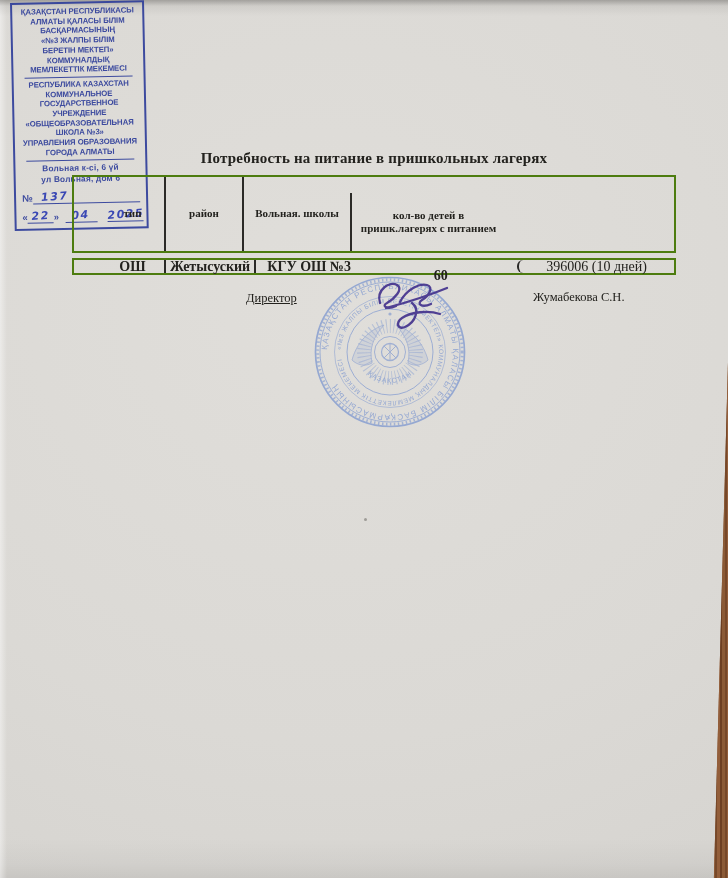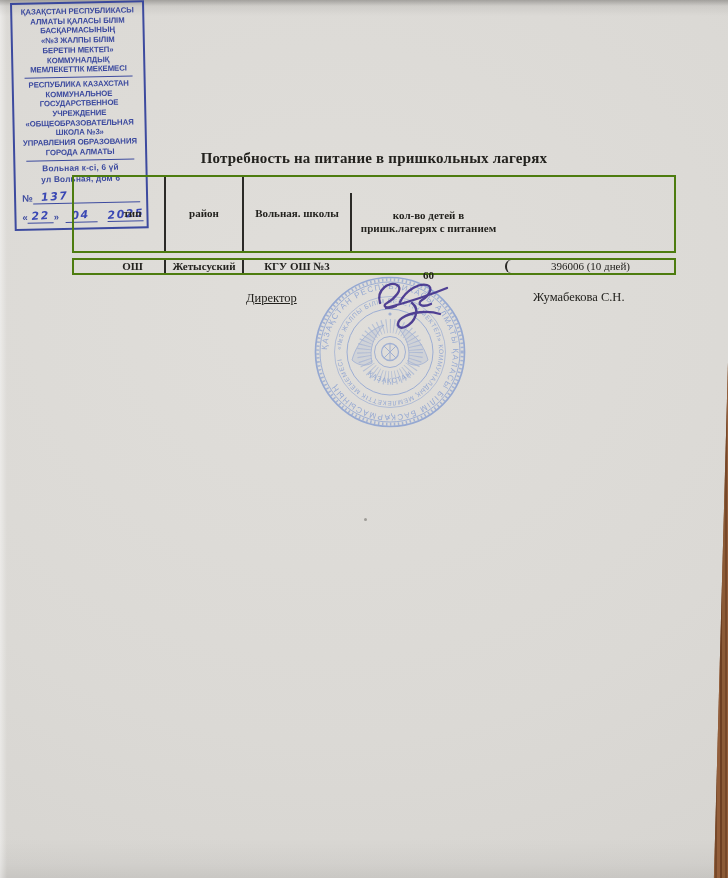--- a/index.html
+++ b/index.html
@@ -72,21 +72,21 @@
   .t-cell{
     box-sizing:border-box;display:flex;align-items:center;justify-content:center;
     text-align:center;padding:2px 6px;font-weight:bold;font-size:11px;line-height:13.5px;
   }
   .t-cell + .t-cell{border-left:2px solid #2b2a27;}
   .c0{flex:0 0 63px;}
   .c1{flex:0 0 78px;}
   .c2{flex:0 0 108px;}
   .c3{flex:0 0 155px;margin-top:16px;}
   .c4{flex:1;}
-  .t-data .t-cell{padding:0 4px;font-size:11px;}
+  .t-data .t-cell{padding:0 4px;font-size:14px;}
   .t-data .c4{font-weight:normal;border-radius:6px;}
 
   
   .sig-role{position:absolute;left:246px;top:291px;font-size:12.5px;color:var(--text-dark);text-decoration:underline;}
   .sig-name{position:absolute;left:533px;top:290px;font-size:12.5px;color:var(--text-dark);}
   .seal-svg{position:absolute;left:312px;top:274px;filter:blur(.35px);opacity:.88;}
   .sign-svg{position:absolute;left:350px;top:277px;}
 </style>
 </head>
 <body>

